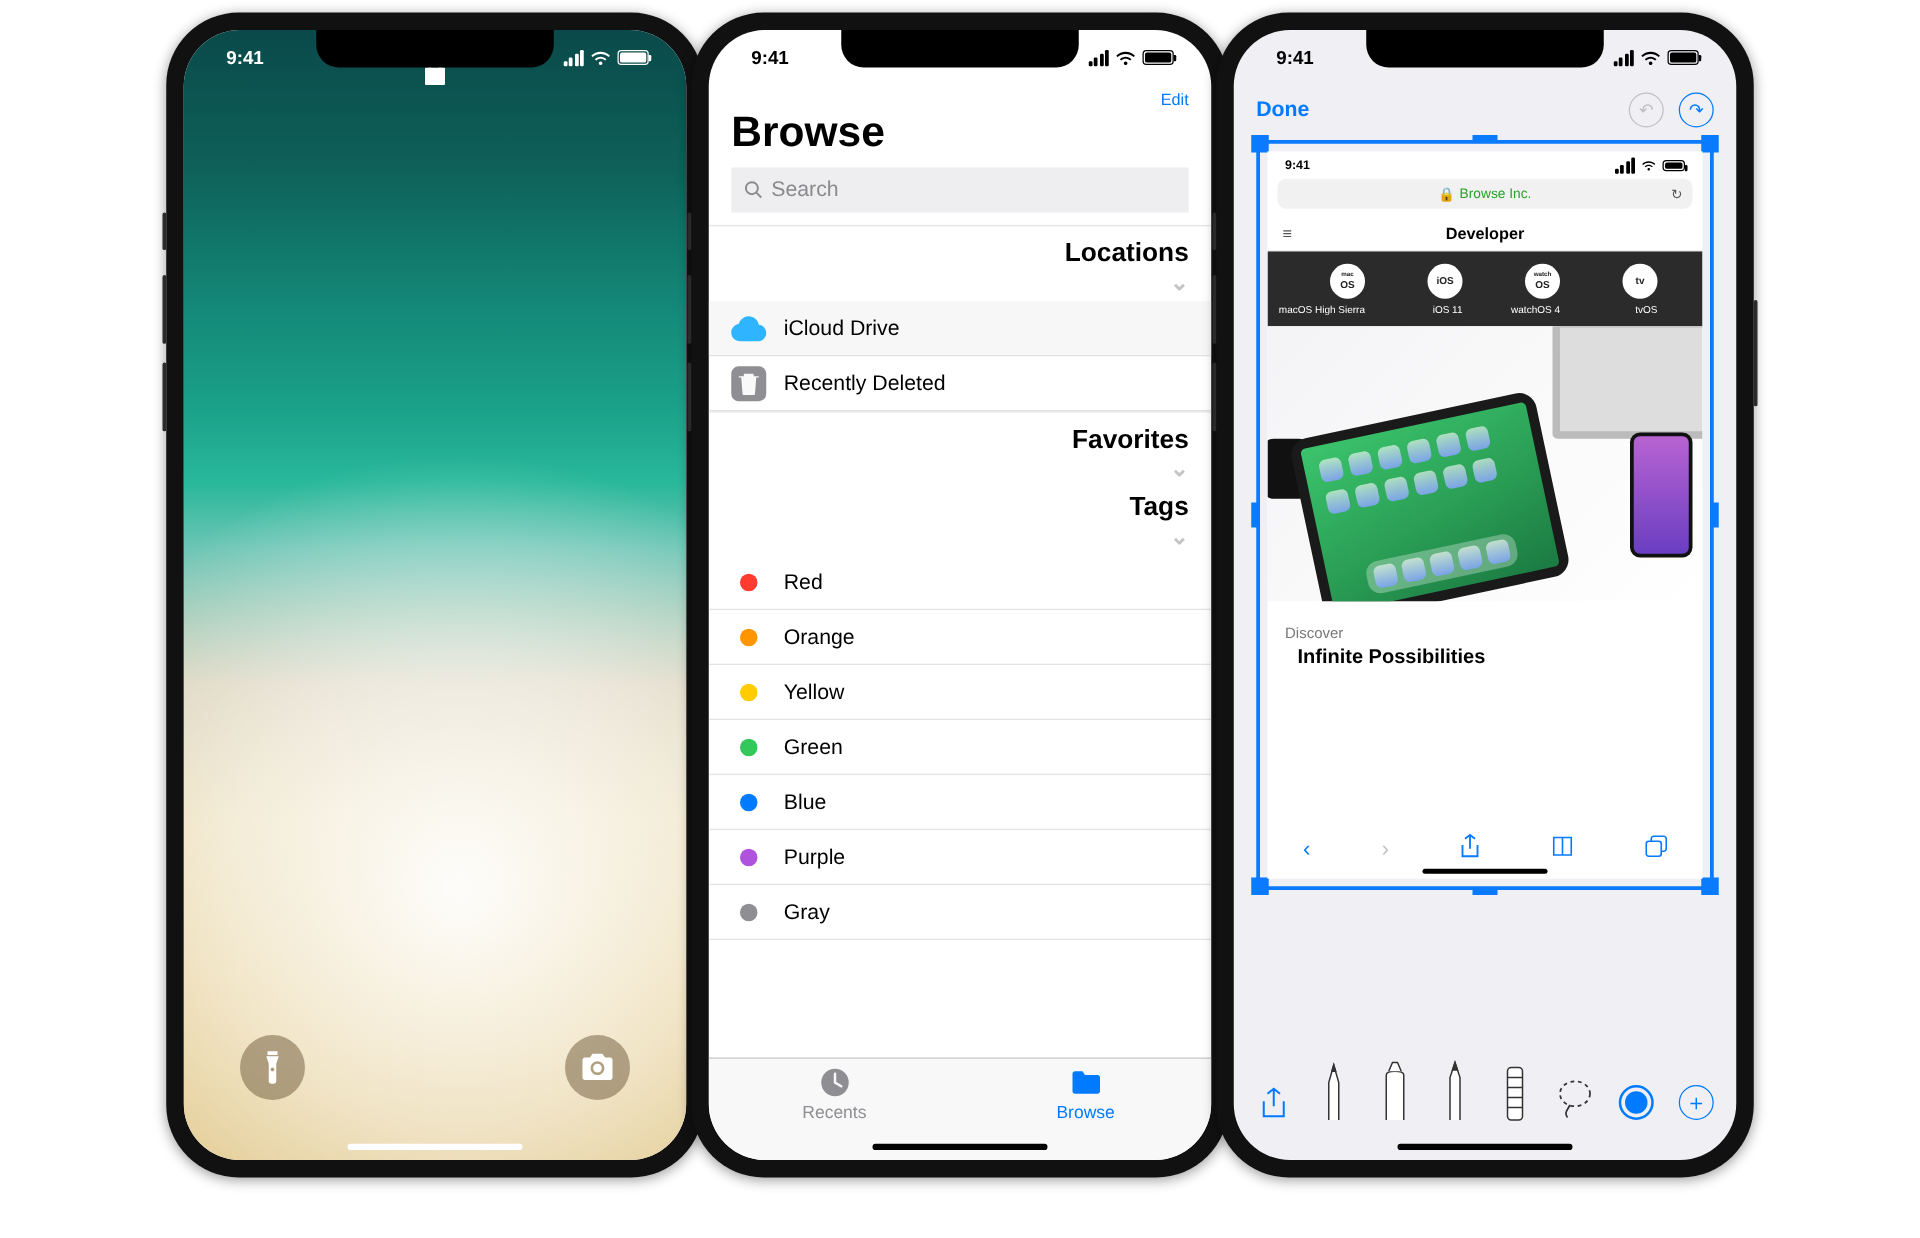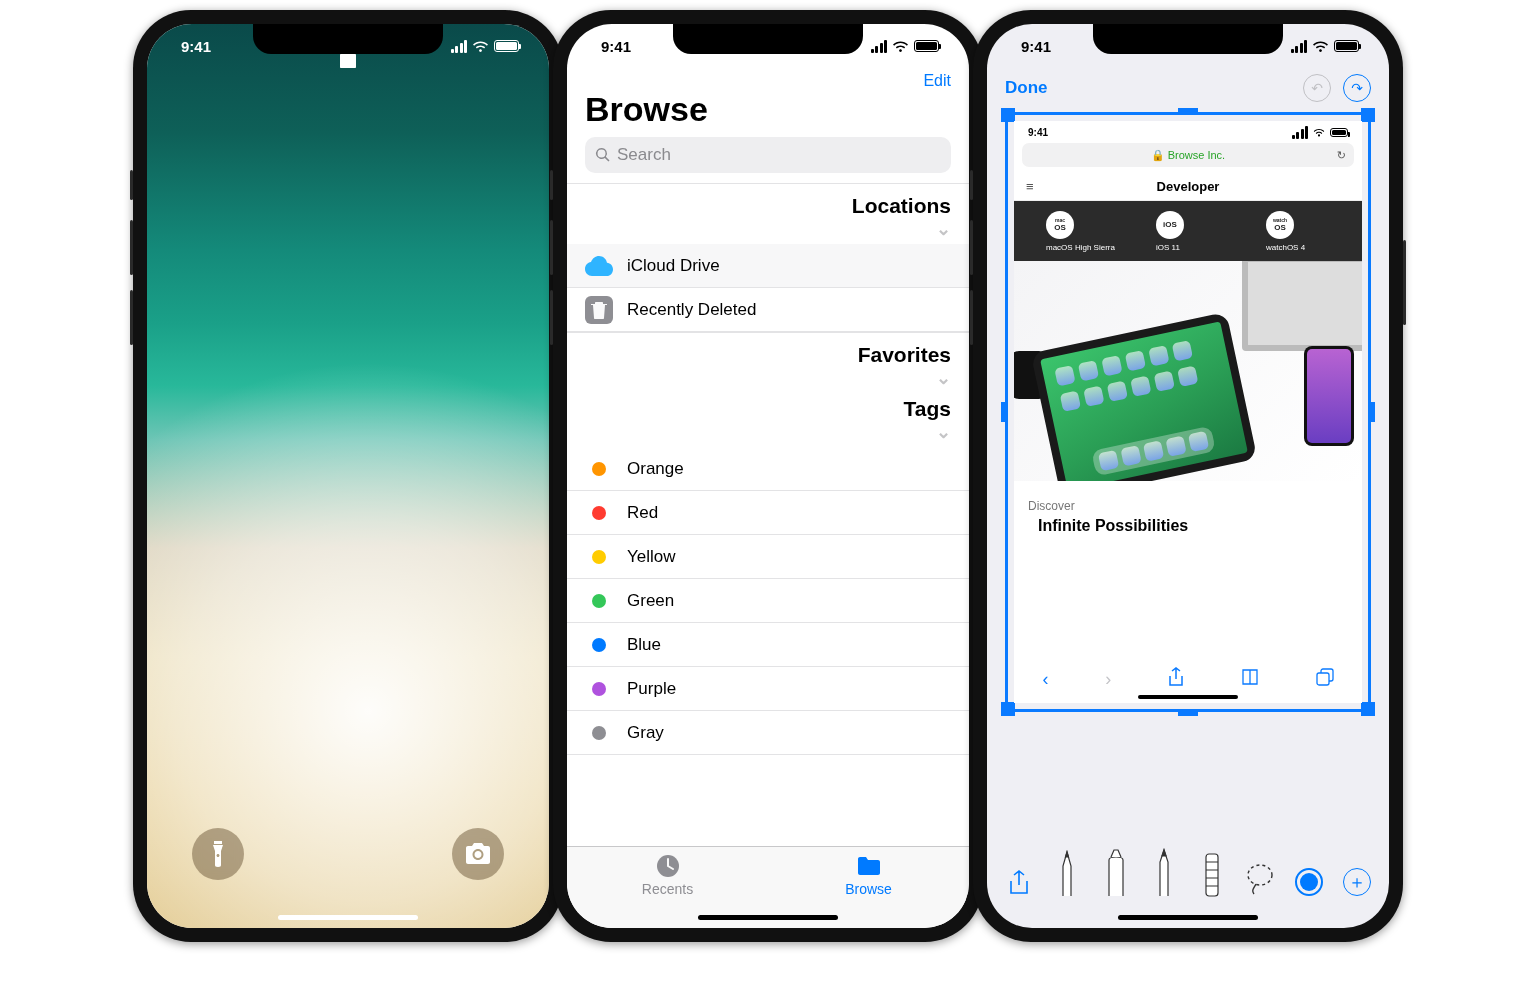--- a/index.html
+++ b/index.html
@@ -84,23 +84,23 @@
   .lock-date { font-size:21px; font-weight:400; margin-top:6px;}
   .lock-btn{ position:absolute; bottom:48px; width:52px; height:52px; border-radius:50%; background:rgba(120,100,70,.55); backdrop-filter:blur(4px); display:flex; align-items:center; justify-content:center; color:#fff; font-size:22px;}
   .lock-btn.left{left:45px}.lock-btn.right{right:45px}
   .phone1 .status-bar{color:#fff; background:transparent; position:absolute; top:0; left:0; right:0;}
   .phone1 .home-indicator{color:#fff;}
 
   
   .phone2 .screen{background:#fff;color:#000;}
   .phone2 .status-bar{color:#000;}
   .files-nav{display:flex;justify-content:flex-end;padding:4px 18px 0;}
-  .files-nav .edit{color:#007aff;font-size:16px;margin-left:45px;}
+  .files-nav .edit{color:#007aff;font-size:13px;margin-left:45px;}
   .files-title{font-size:34px;font-weight:700;padding:0 18px 8px;}
-  .search-box{margin:0 18px 10px;background:#eeeef0;border-radius:10px;height:36px;display:flex;align-items:center;padding:0 10px;color:#8a8a8e;font-size:17px;gap:6px;}
+  .search-box{margin:0 18px 10px;background:#eeeef0;border-radius:0;height:36px;display:flex;align-items:center;padding:0 10px;color:#8a8a8e;font-size:17px;gap:6px;}
   .section-head{display:flex;justify-content:space-between;align-items:flex-end;padding:10px 18px 4px;font-size:21px;font-weight:700;border-top:0.5px solid #e3e3e5;flex-direction:column;}
   .section-head:first-of-type{border-top:none}
   .chev-down{color:#c4c4c6;font-size:18px;}
   .list-row{display:flex;align-items:center;height:44px;padding:0 18px;border-bottom:0.5px solid #e3e3e5;font-size:17px;gap:14px;}
   .list-row .ic{width:28px;height:28px;display:flex;align-items:center;justify-content:center;border-radius:6px;}
   .tag-dot{width:14px;height:14px;border-radius:50%;margin:0 7px;}
   .tab-bar{position:absolute;bottom:0;left:0;right:0;height:82px;background:#f8f8f8;border-top:0.5px solid #c8c8ca;display:flex;padding-top:6px;}
   .tab{flex:1;display:flex;flex-direction:column;align-items:center;font-size:14px;gap:2px;color:#8e8e93;}
   .tab.active{color:#007aff;}
   .tab svg{width:26px;height:26px;}
@@ -122,21 +122,21 @@
   .ch-b{bottom:-7px;left:50%;transform:translateX(-50%);width:20px;height:6px;}
   .ch-l{left:-7px;top:50%;transform:translateY(-50%);width:6px;height:20px;}
   .ch-r{right:-7px;top:50%;transform:translateY(-50%);width:6px;height:20px;}
   .shot{position:absolute;inset:6px;background:#fff;border-radius:0;overflow:hidden;font-size:11px;}
   .shot .mini-status{height:22px;display:flex;justify-content:space-between;align-items:center;padding:0 14px;font-size:10px;font-weight:600;}
   .shot .url-bar{margin:0 8px 6px;background:#f1f1f2;border-radius:7px;height:24px;display:flex;align-items:center;justify-content:center;color:#28a428;font-size:11px;position:relative;}
   .shot .url-bar .reload{position:absolute;right:8px;color:#555;}
   .shot .dev-head{display:flex;align-items:center;justify-content:center;height:28px;font-weight:600;font-size:13px;position:relative;border-bottom:1px solid #eee;}
   .shot .dev-head .ham{position:absolute;left:12px;color:#555;}
   .shot .os-strip{background:#2b2b2b;color:#fff;height:60px;display:flex;align-items:center;}
-  .shot .os-item{flex:0 0 78px;display:flex;flex-direction:column;align-items:flex-start;gap:4px;font-size:8px;margin-left:32px;}
+  .shot .os-item{flex:0 0 78px;display:flex;flex-direction:column;align-items:flex-end;gap:4px;font-size:8px;}
   .shot .os-circle{width:28px;height:28px;border-radius:50%;background:#fff;color:#222;display:flex;flex-direction:column;align-items:center;justify-content:center;font-weight:700;font-size:8px;}
   .shot .devices{height:220px;background:linear-gradient(135deg,#f4f4f6,#fff);position:relative;overflow:hidden;}
   .ipad{position:absolute;width:200px;height:150px;background:#1a1a1a;border-radius:14px;padding:8px;transform:rotate(-12deg);left:30px;top:70px;}
   .ipad .pscr{width:100%;height:100%;border-radius:4px;background:linear-gradient(160deg,#3bc46c 0%,#2a9e55 55%,#1b7a42 100%);position:relative;}
   .ipad .prow{position:absolute;display:flex;gap:6px;}
   .ipad .pico{width:18px;height:18px;border-radius:5px;background:linear-gradient(#fff9,#7aa4e6);}
   .ipad .r1{top:12px;left:12px}.ipad .r2{top:38px;left:12px}
   .ipad .dock{position:absolute;bottom:8px;left:50%;transform:translateX(-50%);background:rgba(255,255,255,.3);border-radius:10px;padding:4px 6px;display:flex;gap:5px;}
   .mini-mac{position:absolute;right:-30px;top:-5px;width:150px;height:95px;background:#ddd;border:6px solid #bbb;border-radius:4px;}
   .mini-iphone{position:absolute;right:8px;top:85px;width:50px;height:100px;background:#111;border-radius:8px;padding:3px;}
@@ -267,26 +267,26 @@
       <span>Favorites</span>
       <span class="chev-down">⌄</span>
     </div>
 
     <div class="section-head" style="border-top:none;padding-top:4px">
       <span>Tags</span>
       <span class="chev-down">⌄</span>
     </div>
     <div id="tags-container">
         <div class="list-row">
+          <span class="tag-dot" style="background:#ff3b30"></span>
+          <span>Red</span>
+        </div>
+        <div class="list-row">
           <span class="tag-dot" style="background:#ff9500"></span>
           <span>Orange</span>
-        </div>
-        <div class="list-row">
-          <span class="tag-dot" style="background:#ff3b30"></span>
-          <span>Red</span>
         </div>
         <div class="list-row">
           <span class="tag-dot" style="background:#ffcc00"></span>
           <span>Yellow</span>
         </div>
         <div class="list-row">
           <span class="tag-dot" style="background:#34c759"></span>
           <span>Green</span>
         </div>
         <div class="list-row">

